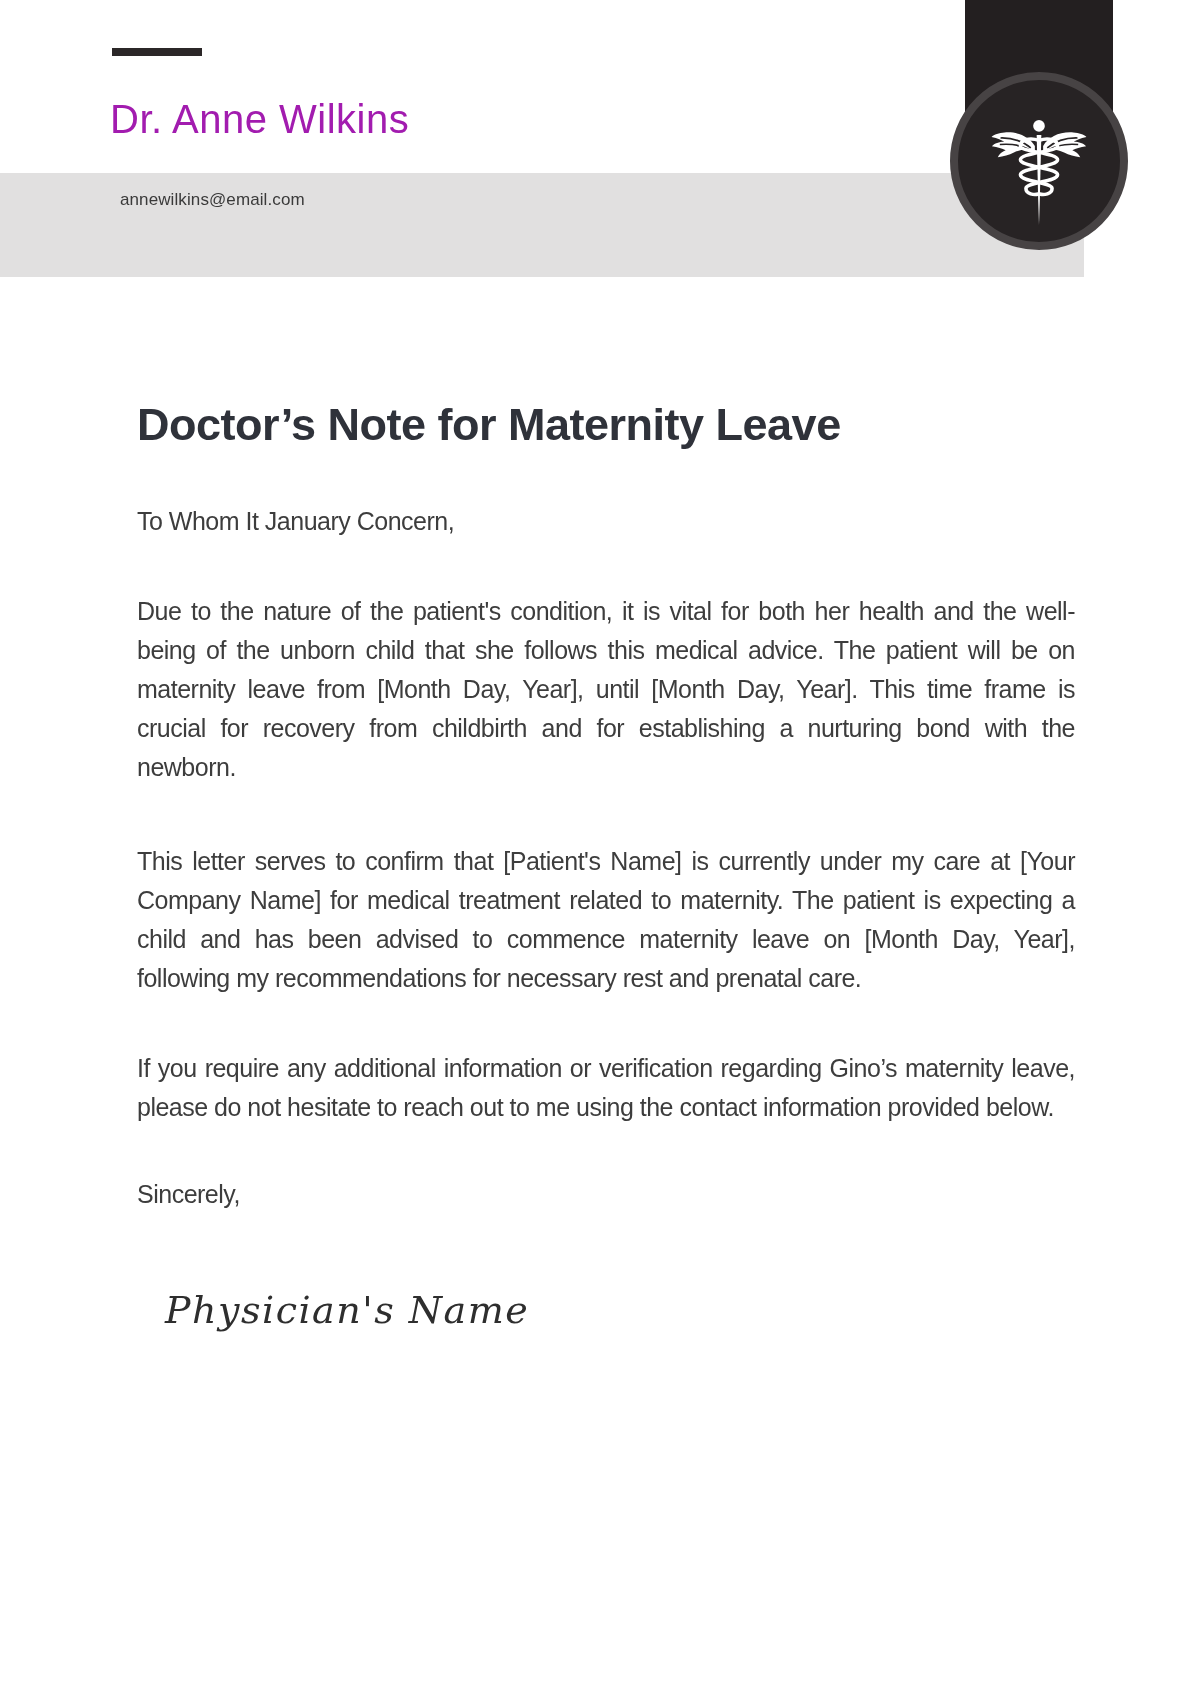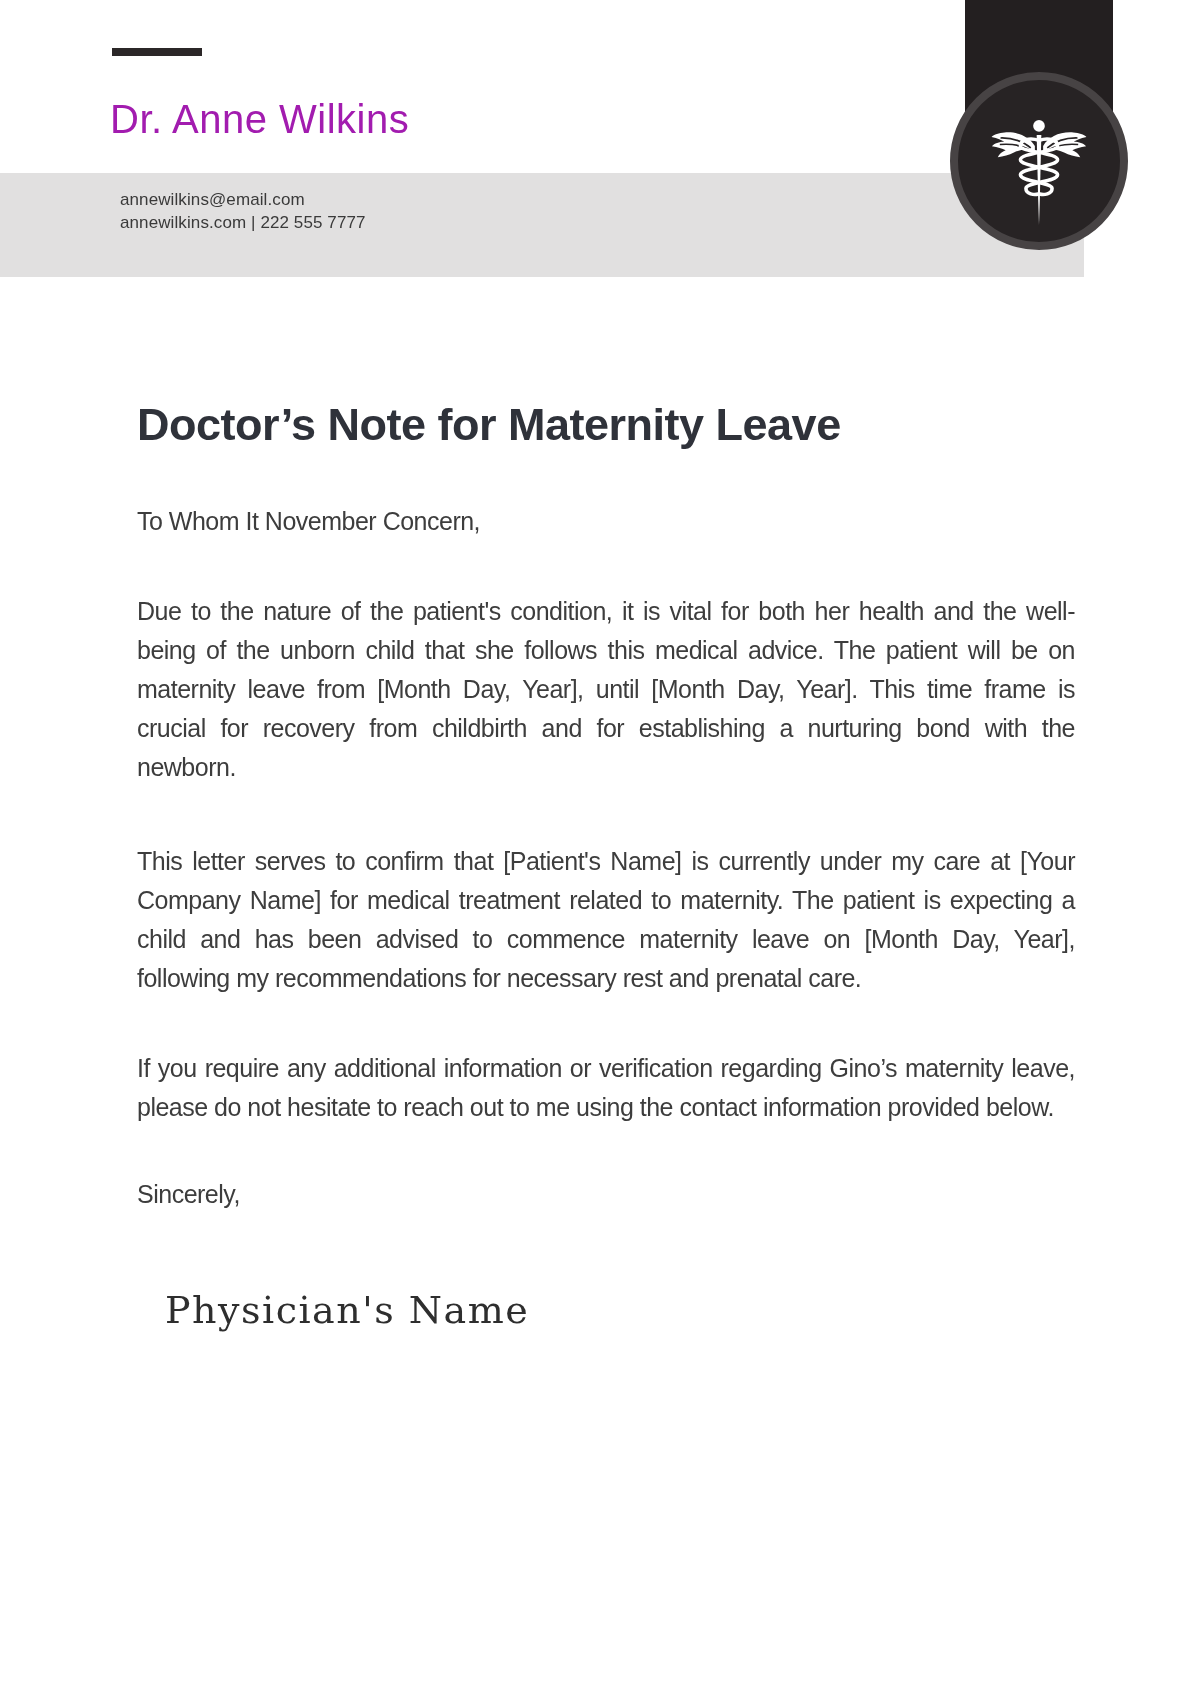--- a/index.html
+++ b/index.html
@@ -59,36 +59,36 @@
   }
   .date-line{margin-top:60px;}
   .date-label{font-weight:700;color:#2c2c2c;}
   .salutation{margin-top:51px;}
   .para{margin-top:51px;text-align:justify;}
   .para.first{margin-top:55px;}
   .closing{margin-top:48px;}
   .signature{
     margin:69px 0 0 28px;
     font-family:"DejaVu Serif","Liberation Serif",serif;
+    font-style:italic;
     font-size:38px;line-height:54px;letter-spacing:1.5px;
     color:#2e2e2e;
   }
 </style>
 </head>
 <body>
 
 <div class="page">
 
   <div class="accent-bar" style="background-color: rgb(43, 39, 40);"></div>
 
   <div class="doctor-name">Dr. Anne Wilkins</div>
 
   <div class="contact-band" style="background-color: rgb(225, 224, 224);">
     <div class="contact-line">annewilkins@email.com</div>
-    <div class="contact-line">annewilkins.com | 222 555 7777</div>
   </div>
 
   <div class="ribbon" style="background-color: rgb(35, 31, 32);"></div>
 
   <div class="badge" style="background-color: rgb(39, 35, 36);">
     <svg viewBox="0 0 140 160" aria-hidden="true">
 
       <g fill="#ffffff">
         <path d="M64,42 C56,29 40,21 20,22.5 C12,23 4.5,25.5 1,29 C10,31 15.5,33 19.5,36
                  C12,36 5,38.5 1.5,42.5 C10,44 16.5,45.5 21.5,48.5
@@ -118,21 +118,21 @@
         <path d="M70,34 C85,29 97,34 97,42 C97,51 43,52 43,62 C43,72 97,74 97,84
                  C97,94 51,95 51,104 C51,112 63,114 69,112"></path>
       </g>
     </svg>
   </div>
 
   <div class="letter">
     <h1 class="doc-title">Doctor’s Note for Maternity Leave</h1>
 
 
-    <div class="salutation">To Whom It November Concern,</div>
+    <div class="salutation">To Whom It January Concern,</div>
 
     <p class="para">Due to the nature of the patient's condition, it is vital for both her health and the well-being of the unborn child that she follows this medical advice. The patient will be on maternity leave from [Month Day, Year], until [Month Day, Year]. This time frame is crucial for recovery from childbirth and for establishing a nurturing bond with the newborn.</p>
 
     <p class="para first">This letter serves to confirm that [Patient's Name] is currently under my care at [Your Company Name] for medical treatment related to maternity. The patient is expecting a child and has been advised to commence maternity leave on [Month Day, Year], following my recommendations for necessary rest and prenatal care.</p>
 
     <p class="para">If you require any additional information or verification regarding Gino’s maternity leave, please do not hesitate to reach out to me using the contact information provided below.</p>
 
     <div class="closing">Sincerely,</div>
 
     <div class="signature">Physician's Name</div>

